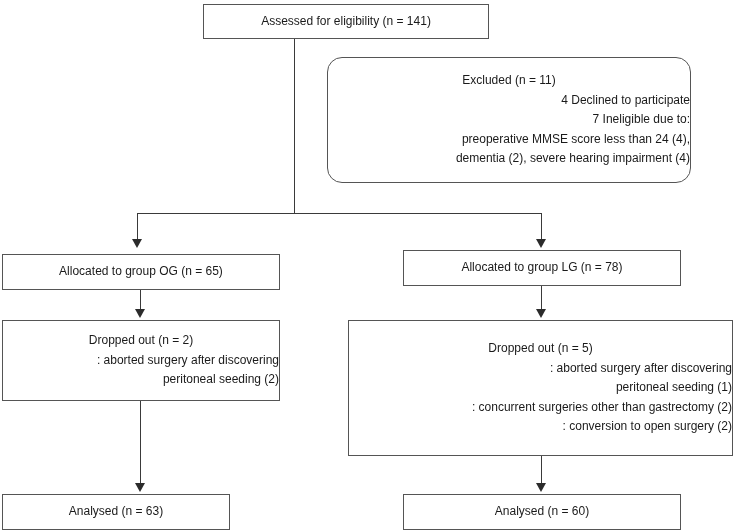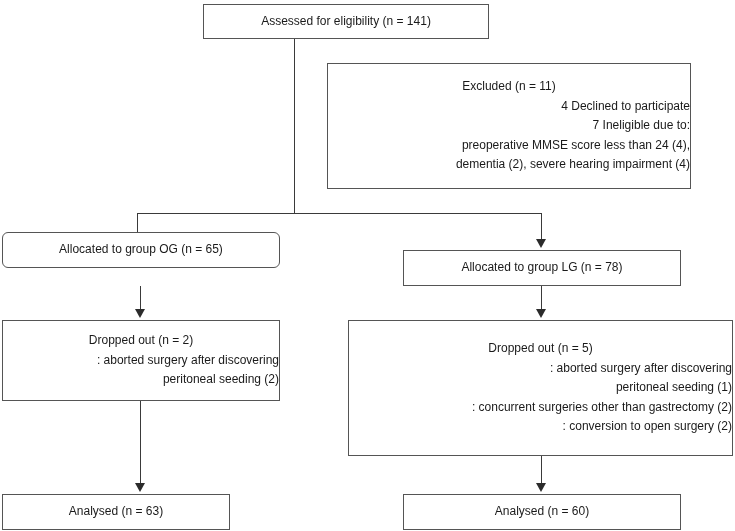--- a/index.html
+++ b/index.html
@@ -31,22 +31,22 @@
     white-space: pre;
   }
   .center { text-align: center; }
   .left-al { text-align: right; }
   .pad-l-10 { padding-left: 10px; }
   .pad-l-14 { padding-left: 14px; }
   .pad-l-22 { padding-left: 22px; }
 
   
   #box-assessed { left: 203px;  top: 4px;   width: 286px; height: 35px; }
-  #box-excluded { left: 327px;  top: 63px;  width: 364px; height: 126px; }
-  #box-alloc-og { left: 2px;    top: 232px; width: 278px; height: 36px; border-radius: 6px; }
+  #box-excluded { left: 327px;  top: 57px;  width: 364px; height: 126px; border-radius: 15px; }
+  #box-alloc-og { left: 2px;    top: 254px; width: 278px; height: 36px; }
   #box-alloc-lg { left: 403px;  top: 250px; width: 278px; height: 36px; }
   #box-drop-og  { left: 2px;    top: 320px; width: 278px; height: 81px; }
   #box-drop-lg  { left: 348px;  top: 320px; width: 385px; height: 136px; }
   #box-anal-og  { left: 2px;    top: 494px; width: 228px; height: 36px; }
   #box-anal-lg  { left: 403px;  top: 494px; width: 278px; height: 36px; }
 
   
   .conn-v {
     position: absolute;
     width: 1px;

